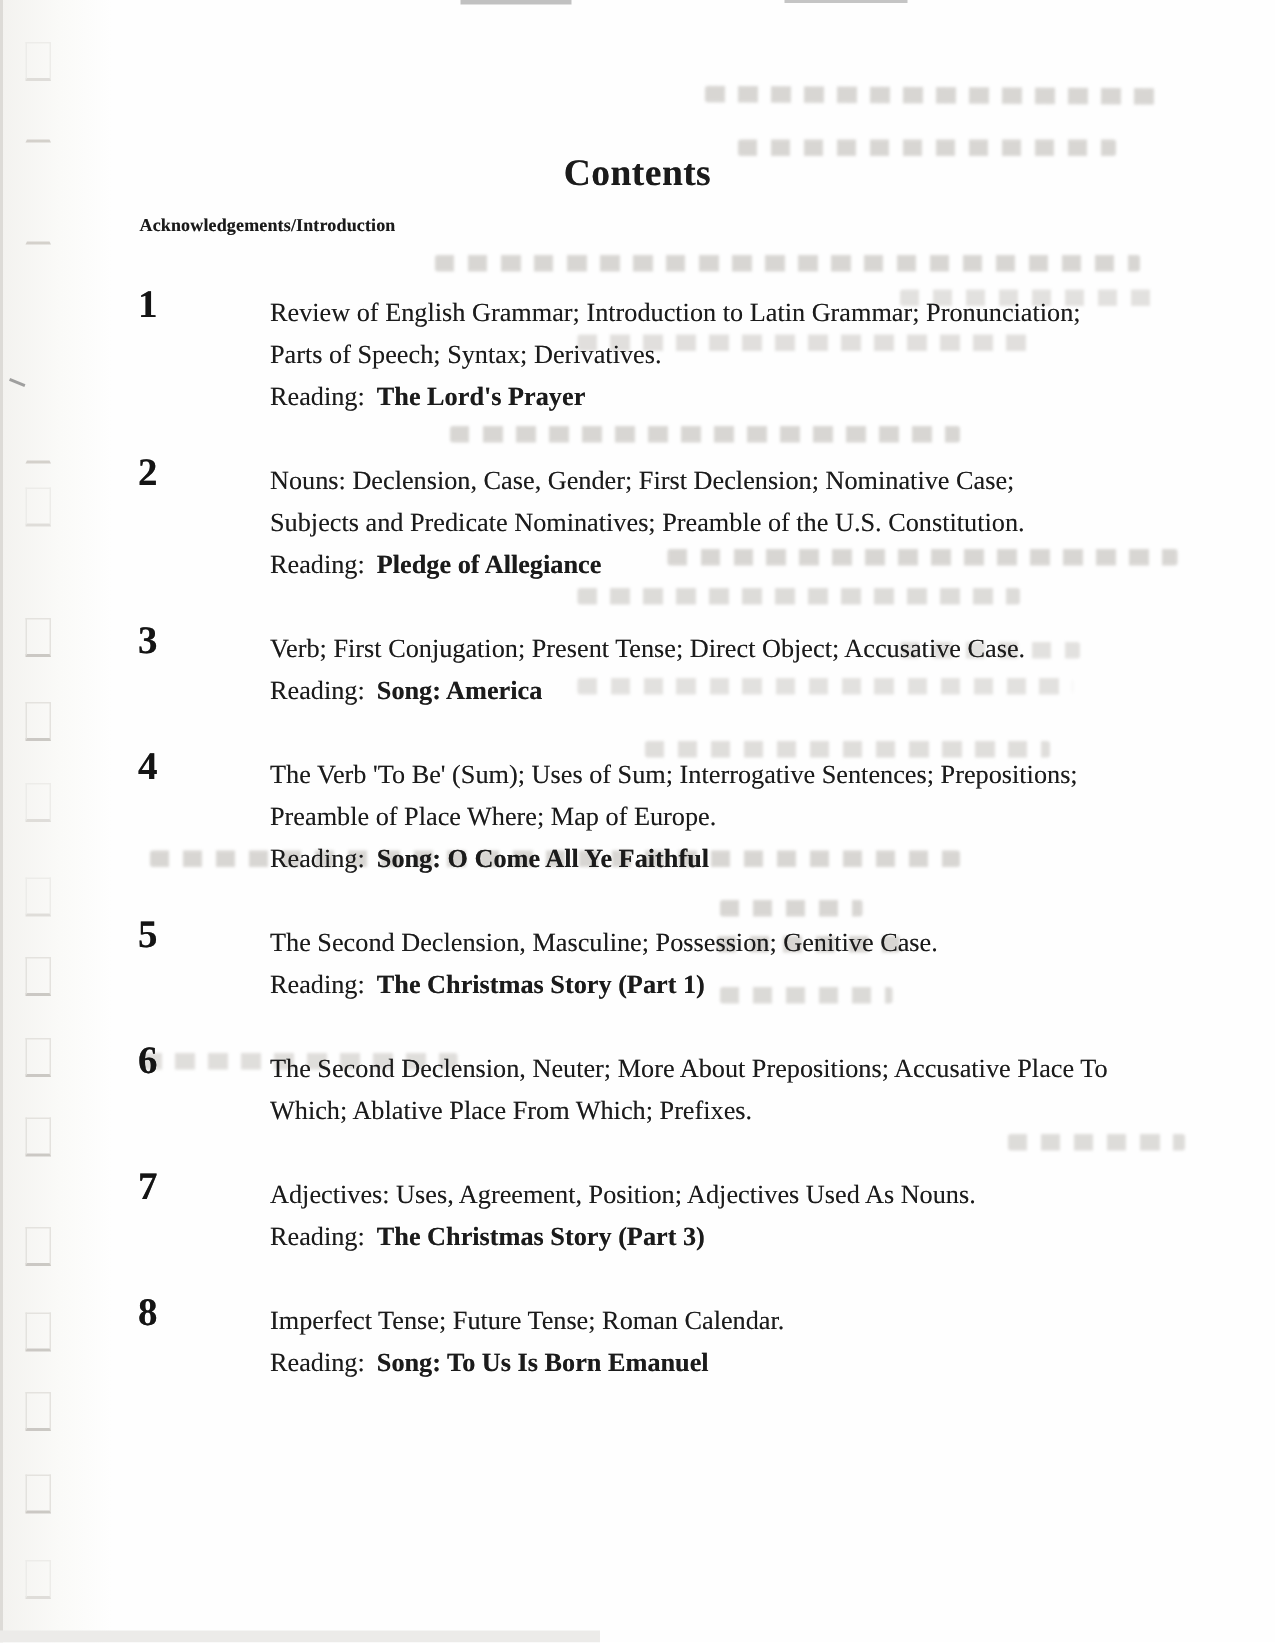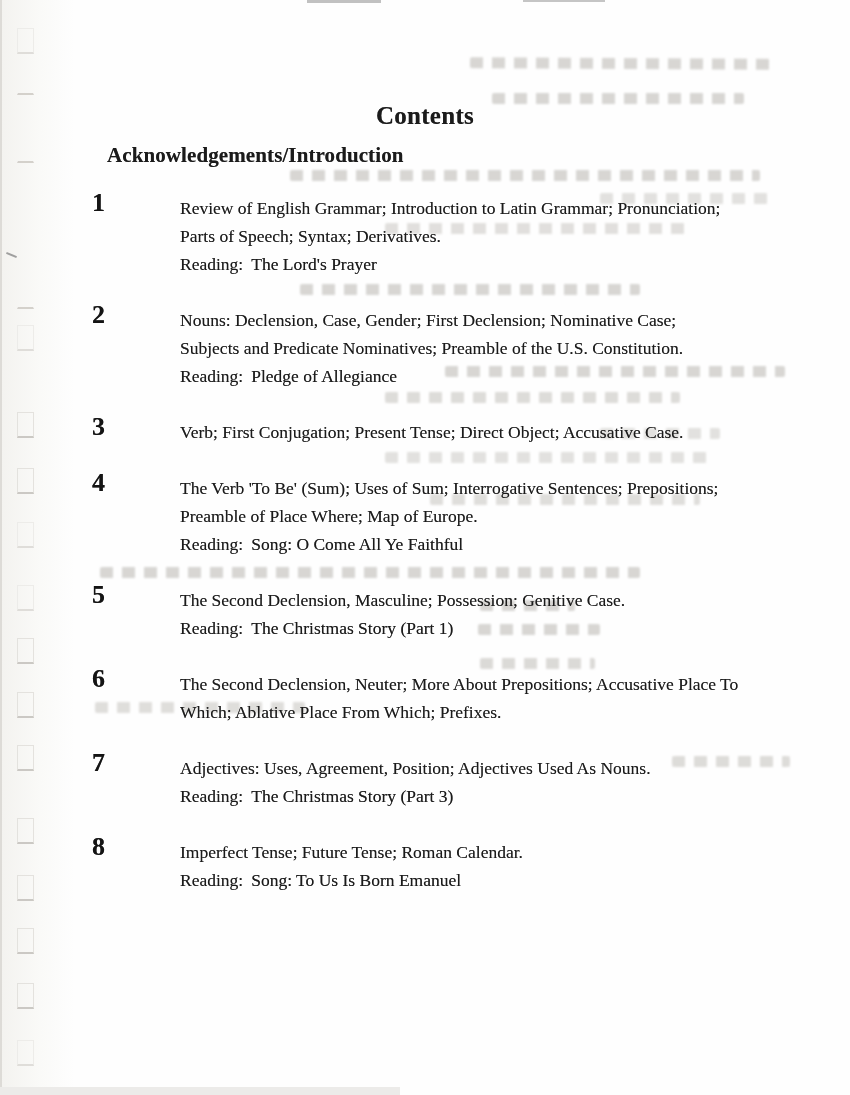--- a/index.html
+++ b/index.html
@@ -15,38 +15,38 @@
     padding-left:44px;
   }
   
   .title{
     position:absolute;top:85px;left:0;width:850px;
     text-align:center;font-size:25px;font-weight:bold;letter-spacing:.3px;
     text-shadow:0 0 .4px rgba(0,0,0,.55);
   }
   
   .ack{
-    position:absolute;top:143px;left:107px;
-    font-size:21px;font-weight:bold;letter-spacing:.1px;
+    position:absolute;top:143px;left:93px;
+    font-size:12px;font-weight:bold;letter-spacing:.1px;
     text-shadow:0 0 .3px rgba(0,0,0,.5);
   }
   
   .entries{position:absolute;top:194px;left:145px;width:645px}
   .entry{position:relative;margin-bottom:28px}
   .num{
     position:absolute;left:-53px;top:-4px;
     font-size:26px;font-weight:bold;line-height:1;color:#141414;
     text-shadow:0 0 .4px rgba(0,0,0,.6);
   }
   .line{
     font-size:17.5px;line-height:28px;white-space:nowrap;
     text-shadow:0 0 .3px rgba(0,0,0,.45);
     margin-left:35px;
   }
-  .rtitle{font-weight:normal;margin-left:8px;text-shadow:0 0 .4px rgba(0,0,0,.55)}
+  .rtitle{font-weight:bold;margin-left:8px;text-shadow:0 0 .4px rgba(0,0,0,.55)}
   
   .ghost{
     position:absolute;height:11px;opacity:.42;border-radius:2px;
     filter:blur(1.2px);
     background:repeating-linear-gradient(90deg,#a5a19a 0 13px,rgba(0,0,0,0) 13px 22px);
   }
   
   .bm{
     position:absolute;left:17px;width:15px;height:23px;display:block;
     border:1px solid #e2e0dc;border-bottom:2px solid #c7c4bf;opacity:.9;
@@ -118,20 +118,21 @@
     <div class="entry">
       <span class="num">2</span>
       <div class="line">Nouns: Declension, Case, Gender; First Declension; Nominative Case;</div>
       <div class="line">Subjects and Predicate Nominatives; Preamble of the U.S. Constitution.</div>
       <div class="line"><span class="rlabel">Reading:</span><span class="rtitle">Pledge of Allegiance</span></div>
     </div>
 
     <div class="entry">
       <span class="num">3</span>
       <div class="line">Verb; First Conjugation; Present Tense; Direct Object; Accusative Case.</div>
+      <div class="line"><span class="rlabel">Reading:</span><span class="rtitle">Song: America</span></div>
     </div>
 
     <div class="entry">
       <span class="num">4</span>
       <div class="line">The Verb 'To Be' (Sum); Uses of Sum; Interrogative Sentences; Prepositions;</div>
       <div class="line">Preamble of Place Where; Map of Europe.</div>
       <div class="line"><span class="rlabel">Reading:</span><span class="rtitle">Song: O Come All Ye Faithful</span></div>
     </div>
 
     <div class="entry">

